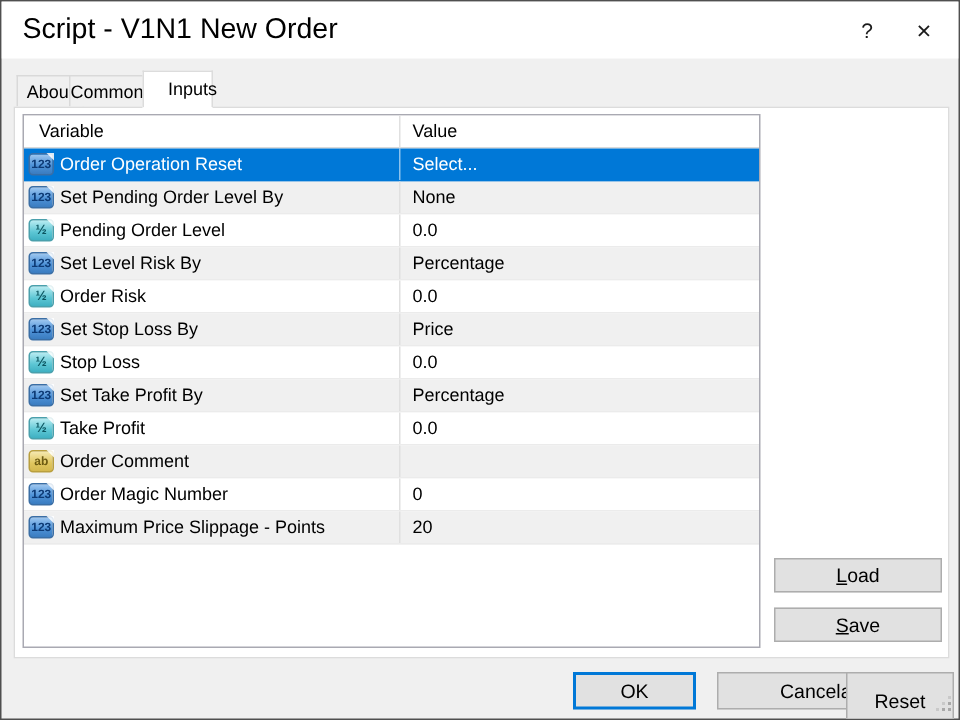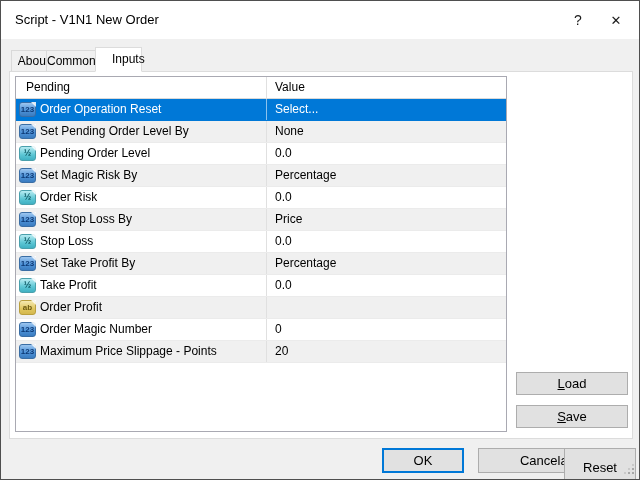--- a/index.html
+++ b/index.html
@@ -11,21 +11,21 @@
     background:#f0f0f0; border:1px solid #4f4f4f; overflow:hidden;
   }
 
   
   .titlebar{
     position:absolute; left:0; top:0; width:638px; height:38px;
     background:#ffffff;
   }
   .title-text{
     position:absolute; left:14px; top:0; height:38px; line-height:38px;
-    font-size:13px; color:#000;text-align:right;
+    font-size:19px; color:#000;text-align:right;
   }
   .cap-btn{
     position:absolute; top:0; width:34px; height:38px;
     display:flex; align-items:center; justify-content:center;
     font-size:14px; color:#1a1a1a; cursor:default;
   }
   .cap-help{ right:44px; }
   .cap-close{ right:6px; font-size:13px; }
 
   
@@ -122,38 +122,38 @@
   </div>
 
   <div class="tab tab-about">About</div>
   <div class="tab tab-common">Common</div>
   <div class="tab tab-inputs active">Inputs</div>
 
   <div class="tabpage">
 
     <div class="ptable">
       <div class="thead">
-        <div class="th th-var">Pending</div>
+        <div class="th th-var">Variable</div>
         <div class="th th-val">Value</div>
       </div>
       <div id="table-rows">
           <div class="row selected">
             <span class="cell var"><span class="ticon int">123</span><span>Order Operation Reset</span></span>
             <span class="cell val">Select...</span>
           </div>
           <div class="row alt">
             <span class="cell var"><span class="ticon int">123</span><span>Set Pending Order Level By</span></span>
             <span class="cell val">None</span>
           </div>
           <div class="row">
             <span class="cell var"><span class="ticon double">½</span><span>Pending Order Level</span></span>
             <span class="cell val">0.0</span>
           </div>
           <div class="row alt">
-            <span class="cell var"><span class="ticon int">123</span><span>Set Magic Risk By</span></span>
+            <span class="cell var"><span class="ticon int">123</span><span>Set Level Risk By</span></span>
             <span class="cell val">Percentage</span>
           </div>
           <div class="row">
             <span class="cell var"><span class="ticon double">½</span><span>Order Risk</span></span>
             <span class="cell val">0.0</span>
           </div>
           <div class="row alt">
             <span class="cell var"><span class="ticon int">123</span><span>Set Stop Loss By</span></span>
             <span class="cell val">Price</span>
           </div>
@@ -163,21 +163,21 @@
           </div>
           <div class="row alt">
             <span class="cell var"><span class="ticon int">123</span><span>Set Take Profit By</span></span>
             <span class="cell val">Percentage</span>
           </div>
           <div class="row">
             <span class="cell var"><span class="ticon double">½</span><span>Take Profit</span></span>
             <span class="cell val">0.0</span>
           </div>
           <div class="row alt">
-            <span class="cell var"><span class="ticon string">ab</span><span>Order Profit</span></span>
+            <span class="cell var"><span class="ticon string">ab</span><span>Order Comment</span></span>
             <span class="cell val"></span>
           </div>
           <div class="row">
             <span class="cell var"><span class="ticon int">123</span><span>Order Magic Number</span></span>
             <span class="cell val">0</span>
           </div>
           <div class="row alt">
             <span class="cell var"><span class="ticon int">123</span><span>Maximum Price Slippage - Points</span></span>
             <span class="cell val">20</span>
           </div>

